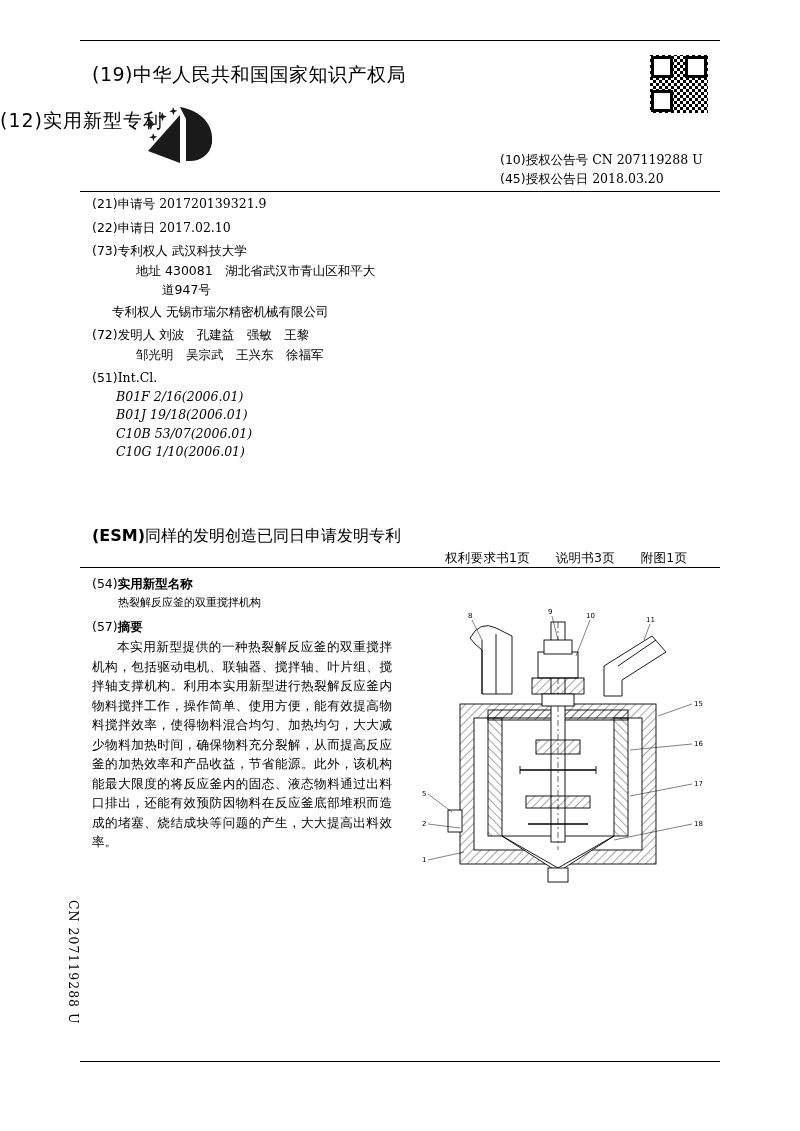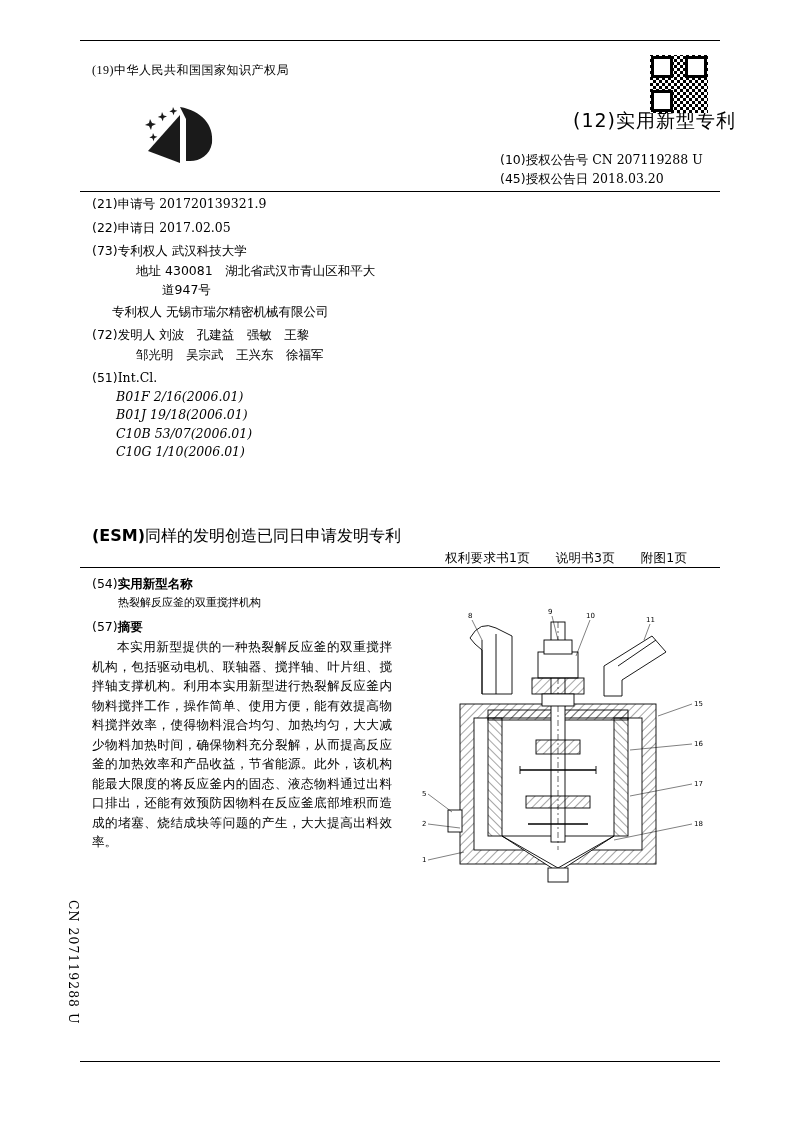--- a/index.html
+++ b/index.html
@@ -30,30 +30,29 @@
     width: 640px;
     height: 1020px;
     border-top: 1.5px solid #000;
     border-bottom: 1.5px solid #000;
   }
   
   .hdr-office {
     position: absolute;
     left: 92px;
     top: 62px;
-    font-size: 12px;
+    font-size: 19px;
     letter-spacing: 0.5px;
-    font-family: Liberation Serif, serif;
   }
   .hdr-title {
     position: absolute;
     left: 0;
     top: 108px;
     width: 736px;
-    text-align: right;
+    text-align: left;
     font-size: 19px;
     letter-spacing: 1px;
   }
   
   .qr {
     position: absolute;
     right: 92px;
     top: 55px;
     width: 58px;
     height: 58px;
@@ -242,21 +241,21 @@
 
   <div class="bib">
 
     <div class="row">
       <span>(21)</span><span>申请号</span>
       <span class="val">201720139321.9</span>
     </div>
 
     <div class="row seg">
       <span>(22)</span><span>申请日</span>
-      <span class="val">2017.02.05</span>
+      <span class="val">2017.02.10</span>
     </div>
 
     <div class="row seg">
       <span>(73)</span><span>专利权人</span>
       <span>武汉科技大学</span>
     </div>
 
     <div class="row indent1" style="margin-top:7px;">
       <span>地址</span>
       <span>430081　湖北省武汉市青山区和平大</span>

